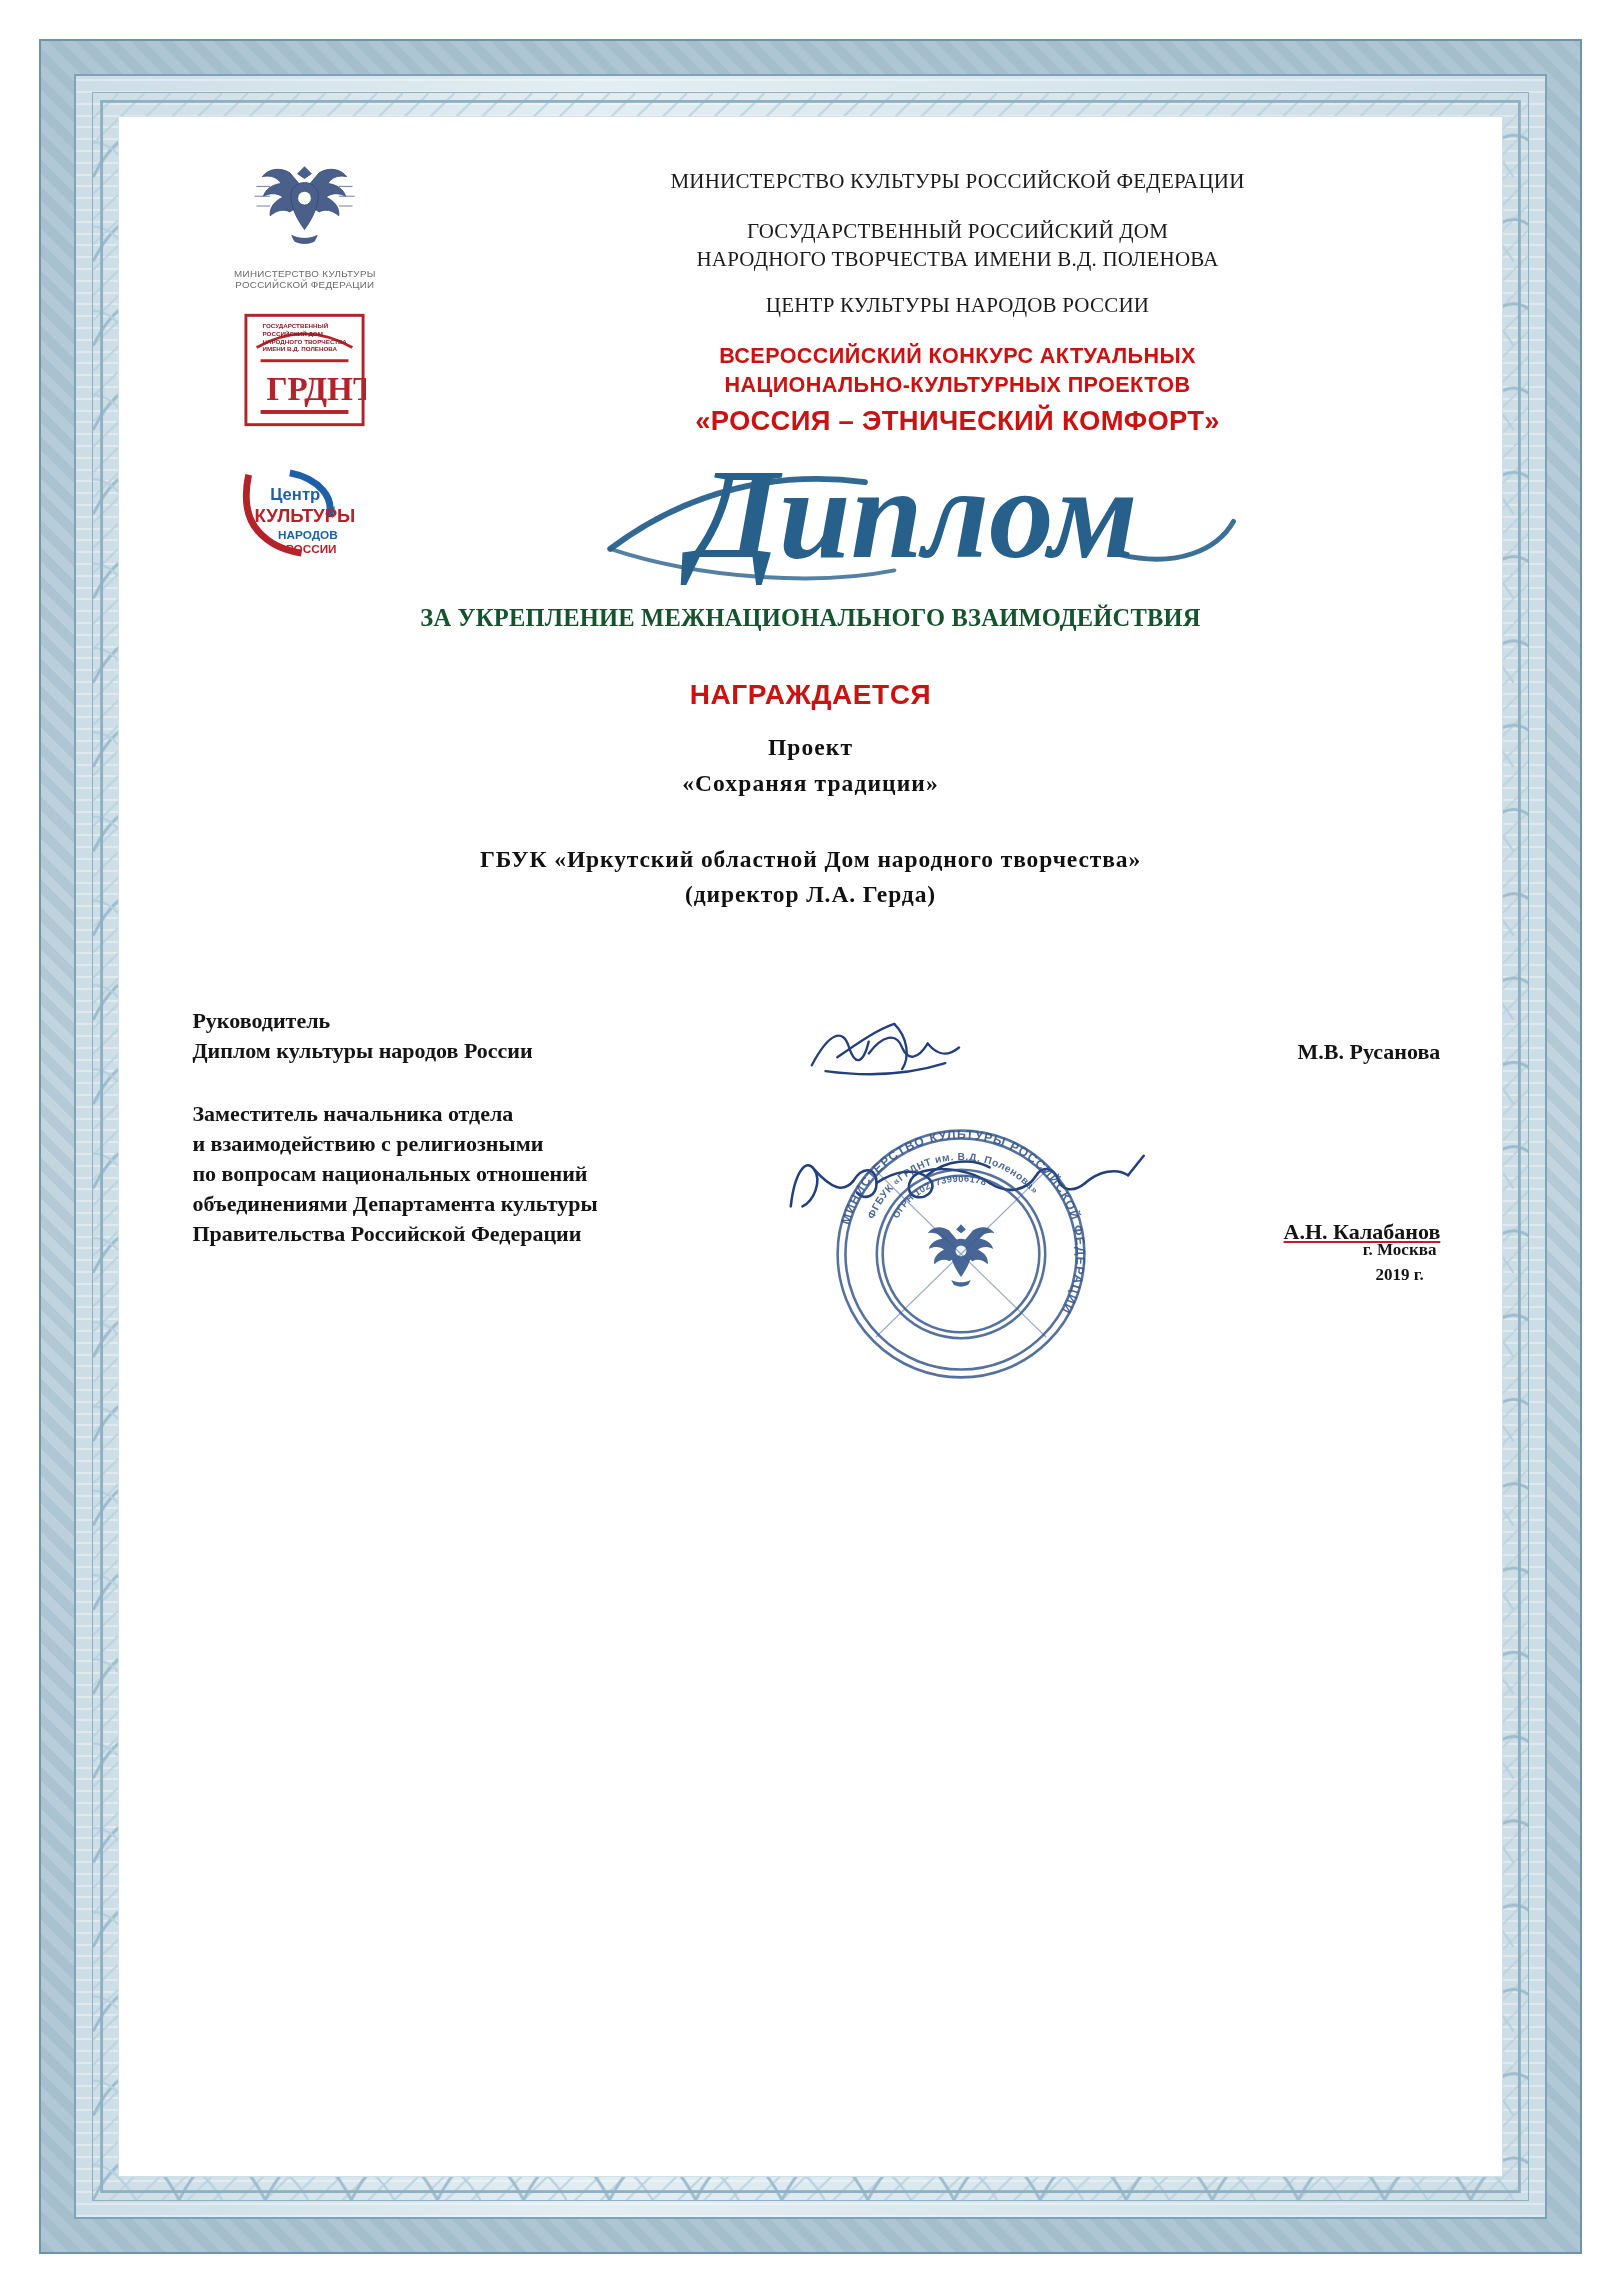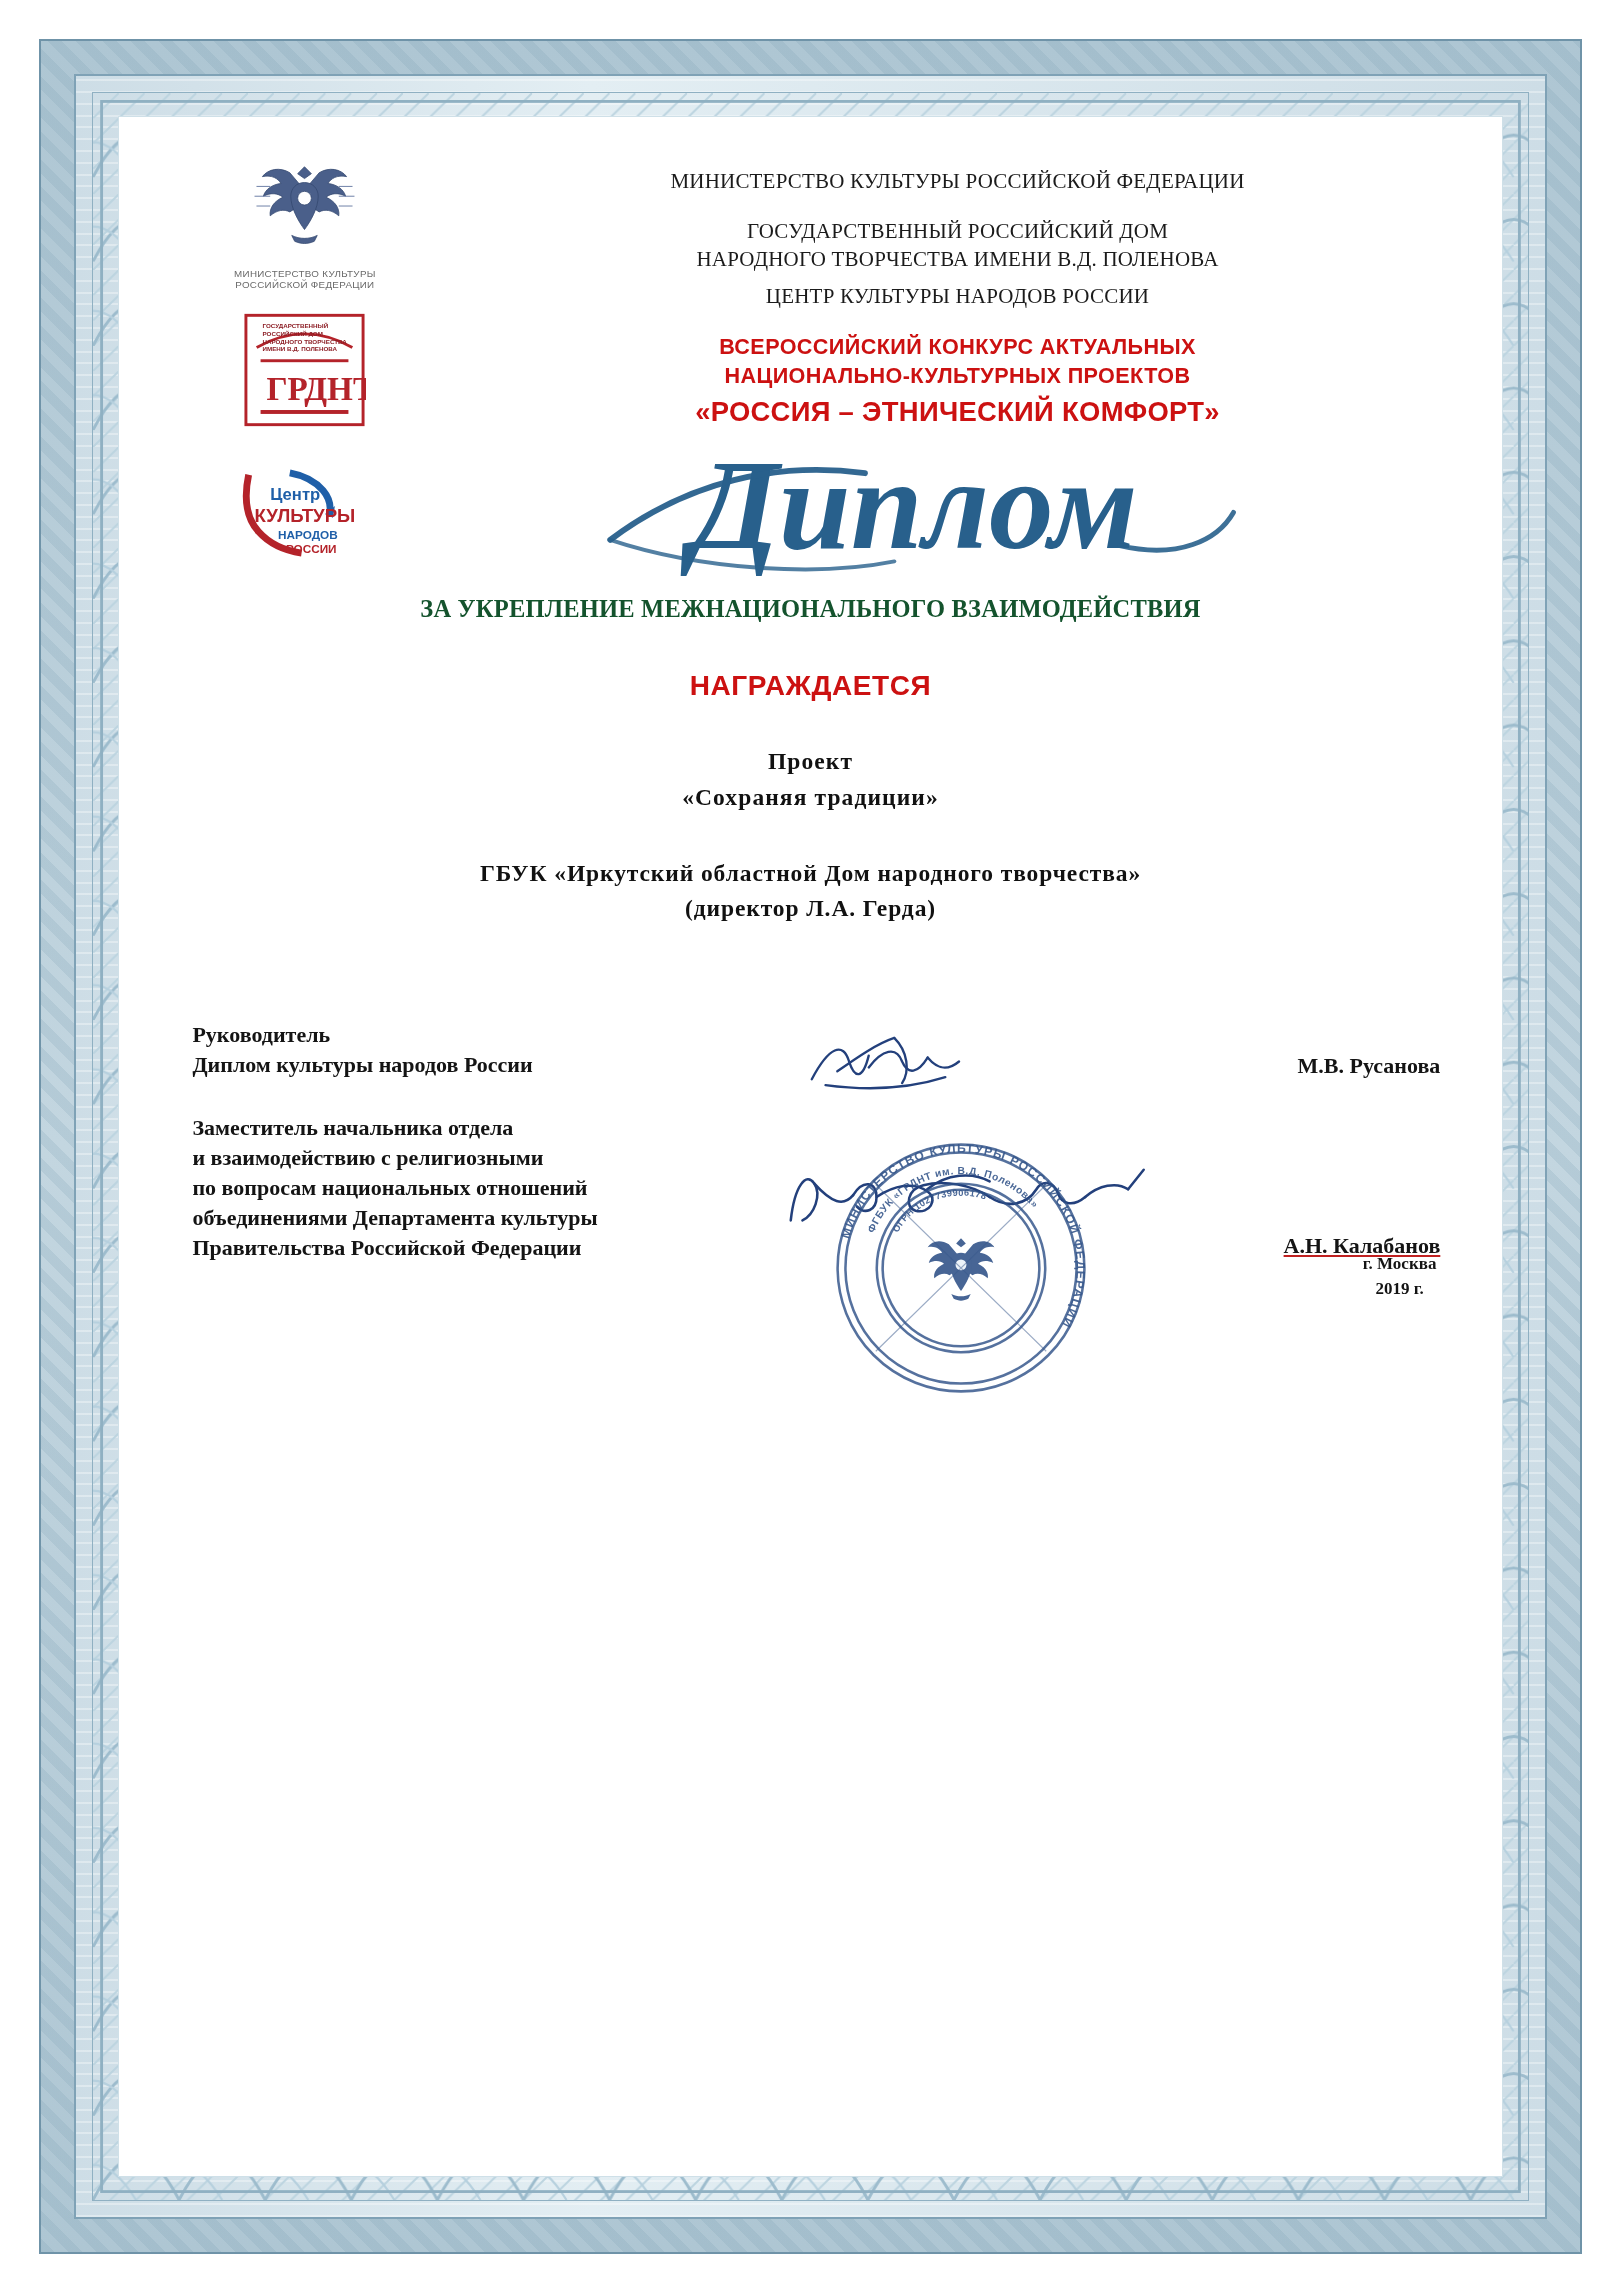--- a/index.html
+++ b/index.html
@@ -123,21 +123,21 @@
     padding-top: 21.6px;
     text-align: center;
   }
   .ministry-lines .line {
     font-size: 21px;
     letter-spacing: 0.2px;
     color: #1b1b1b;
     line-height: 1.35;
     margin-bottom: 21.6px;
   }
-  .ministry-lines .line.two-row { margin-bottom: 9px; text-align: center; }
+  .ministry-lines .line.two-row { margin-bottom: 18px; text-align: center; }
 
   .competition {
     margin-left: 294px;
     margin-top: 9px;
     text-align: center;
     color: #cc1111;
     font-family: "Liberation Sans", sans-serif;
     font-weight: bold;
   }
   .competition .c1, .competition .c2 {
@@ -177,21 +177,21 @@
     color: #cc1111;
     font-family: "Liberation Sans", sans-serif;
     font-weight: bold;
     font-size: 28px;
     letter-spacing: 0.6px;
     margin-top: 47px;
   }
 
   .recipient {
     text-align: center;
-    margin-top: 42px;
+    margin-top: 19px;
     font-family: "Liberation Serif", serif;
     font-weight: bold;
     color: #111;
   }
   .recipient .r-line {
     font-size: 23.5px;
     letter-spacing: 1.1px;
     line-height: 1.5;
   }
   .recipient-org {

